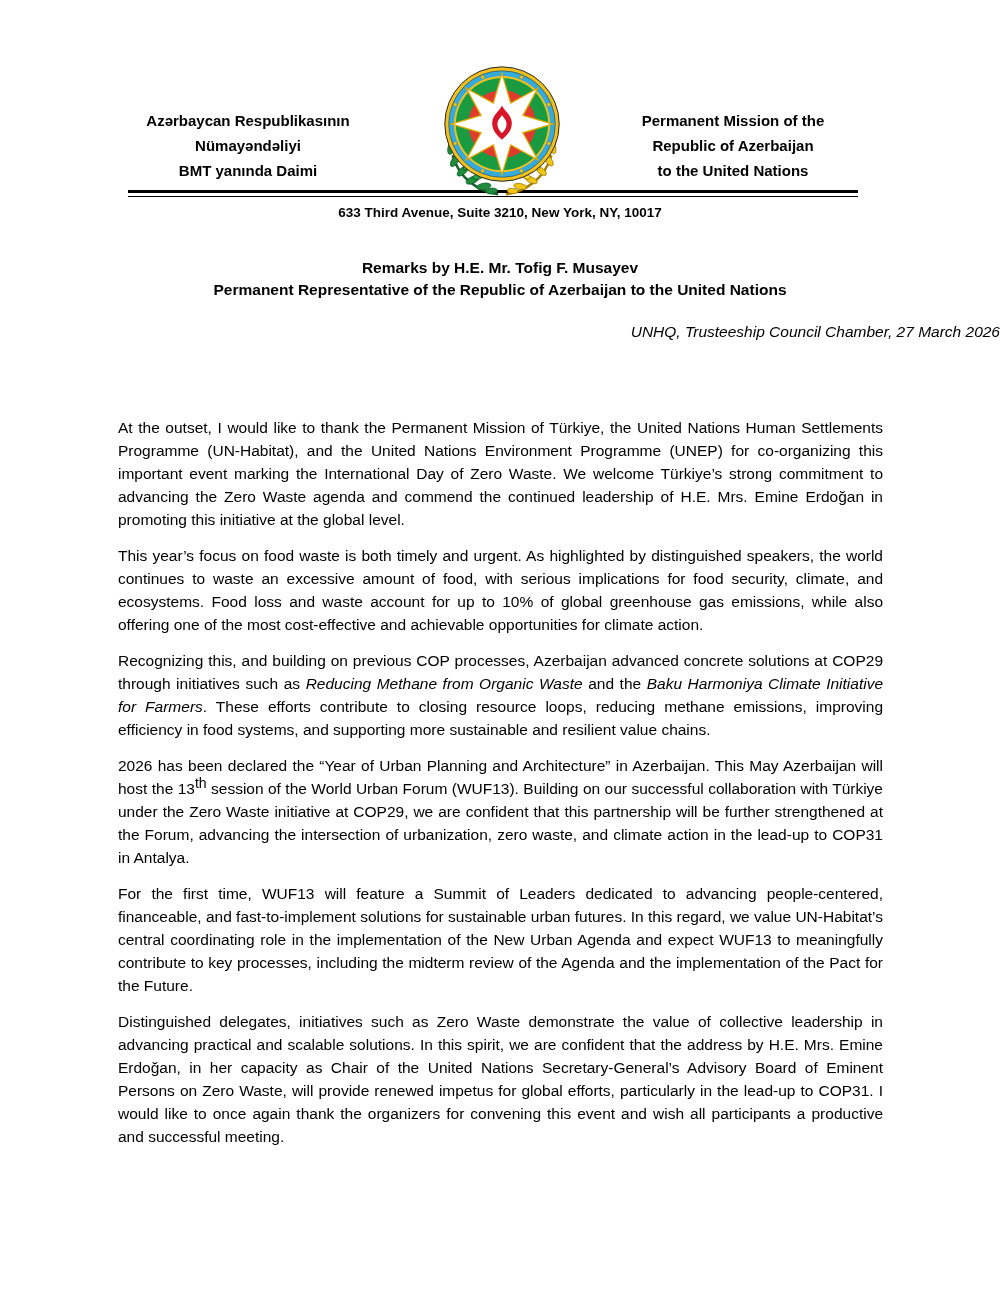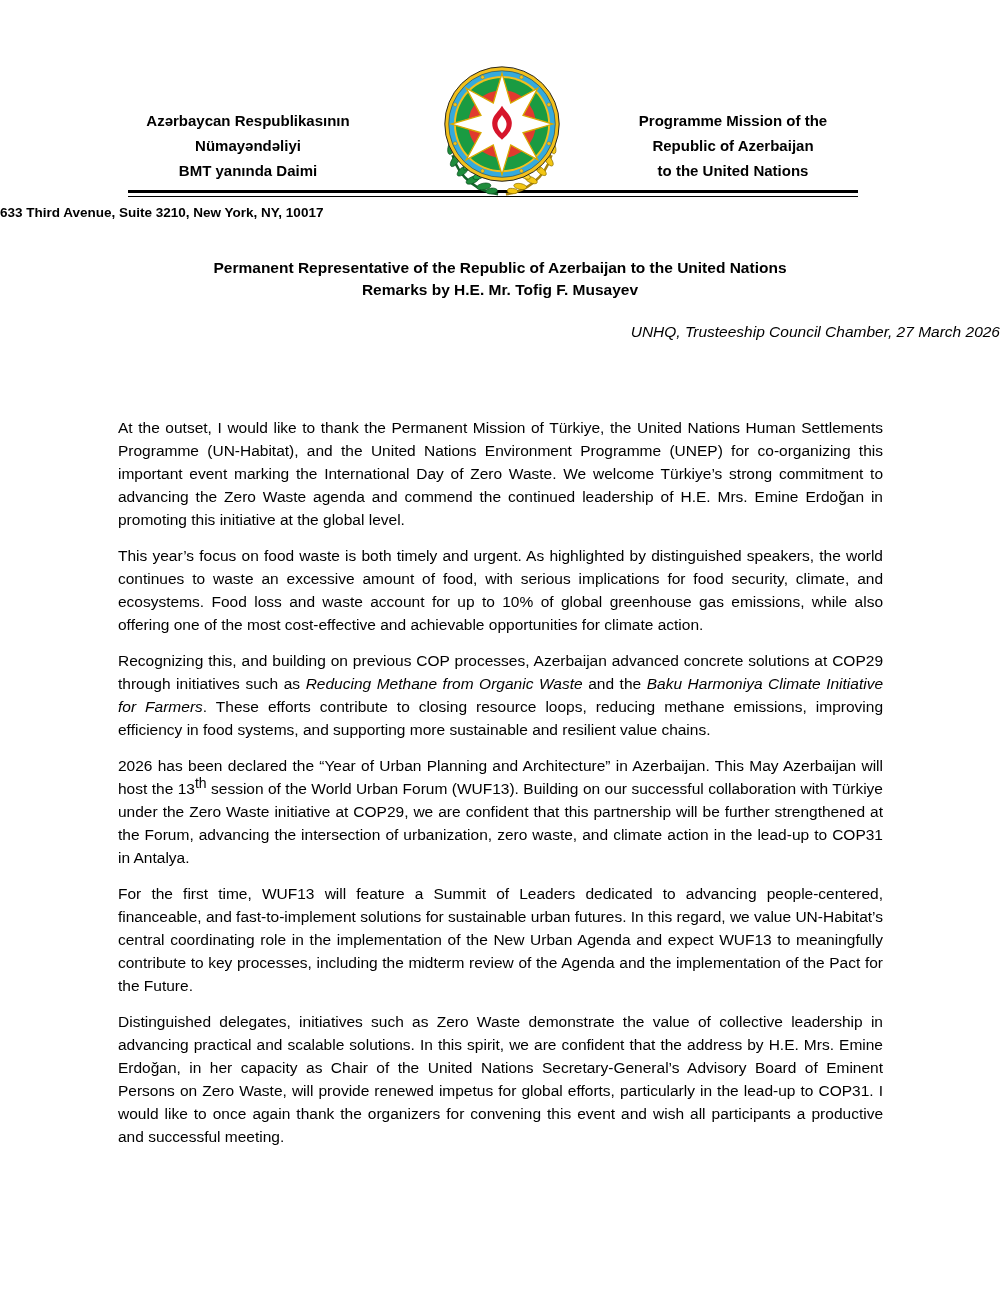--- a/index.html
+++ b/index.html
@@ -26,21 +26,21 @@
     position:absolute; top:52px; left:437px; width:130px; height:137px;
     z-index:2;
   }
   .rule {
     position:absolute; top:178px; left:128px; width:730px; height:7px;
     border-top:3px solid #000; border-bottom:1px solid #000;
     z-index:1;
   }
   .contact {
     position:absolute; top:191px; left:0; width:1000px;
-    font-weight:bold; font-size:13.5px; line-height:19px;
+    text-align:center; font-weight:bold; font-size:13.5px; line-height:19px;
   }
   .title-block {
     position:absolute; top:245px; left:0; width:1000px;
     text-align:center; font-size:15.5px;
   }
   .title-line { font-weight:bold; line-height:22px; }
   .event-line { font-weight:bold; line-height:22px; margin-top:24px; }
   .date-line  { font-style:italic; line-height:22px; margin-top:20px;text-align:right; }
   .body-text {
     position:absolute; top:404px; left:118px; width:765px;
@@ -108,34 +108,34 @@
       </g>
 
       <polygon points="100,14 113.4,59.7 155.2,36.8 132.3,78.6 178,92 132.3,105.4 155.2,147.2 113.4,124.3 100,170 86.6,124.3 44.8,147.2 67.7,105.4 22,92 67.7,78.6 44.8,36.8 86.6,59.7" fill="#ffffff" stroke="#d8a800" stroke-width="2"></polygon>
 
       <path d="M100,64 C105,73 114,78 115,89 C116,101 108,109 100,116 C92,109 84,101 85,89 C86,78 95,73 100,64 Z" fill="#d6152b"></path>
       <path d="M100,78 C103,83 107,86 107,92 C107,99 103,103 100,106 C97,103 93,99 93,92 C93,86 97,83 100,78 Z" fill="#ffffff"></path>
     </g>
   </svg>
 
   <div class="header-right">
-    <div>Programme Mission of the</div>
+    <div>Permanent Mission of the</div>
     <div>Republic of Azerbaijan</div>
     <div>to the United Nations</div>
   </div>
 
   <div class="rule"></div>
 
   <div class="contact">
     <div>633 Third Avenue, Suite 3210, New York, NY, 10017</div>
   </div>
 
   <div class="title-block">
+    <div class="title-line">Remarks by H.E. Mr. Tofig F. Musayev</div>
     <div class="title-line">Permanent Representative of the Republic of Azerbaijan to the United Nations</div>
-    <div class="title-line">Remarks by H.E. Mr. Tofig F. Musayev</div>
     <div class="date-line">UNHQ, Trusteeship Council Chamber, 27 March 2026</div>
   </div>
 
   <div class="body-text">
     <p>At the outset, I would like to thank the Permanent Mission of Türkiye, the United Nations Human Settlements Programme (UN-Habitat), and the United Nations Environment Programme (UNEP) for co-organizing this important event marking the International Day of Zero Waste. We welcome Türkiye’s strong commitment to advancing the Zero Waste agenda and commend the continued leadership of H.E. Mrs. Emine Erdoğan in promoting this initiative at the global level.</p>
     <p>This year’s focus on food waste is both timely and urgent. As highlighted by distinguished speakers, the world continues to waste an excessive amount of food, with serious implications for food security, climate, and ecosystems. Food loss and waste account for up to 10% of global greenhouse gas emissions, while also offering one of the most cost-effective and achievable opportunities for climate action.</p>
     <p><span>Recognizing this, and building on previous COP processes, Azerbaijan advanced concrete solutions at COP29 through initiatives such as </span><i>Reducing Methane from Organic Waste</i><span> and the </span><i>Baku Harmoniya Climate Initiative for Farmers</i><span>. These efforts contribute to closing resource loops, reducing methane emissions, improving efficiency in food systems, and supporting more sustainable and resilient value chains.</span></p>
     <p><span>2026 has been declared the “Year of Urban Planning and Architecture” in Azerbaijan. This May Azerbaijan will host the 13</span><sup>th</sup><span> session of the World Urban Forum (WUF13). Building on our successful collaboration with Türkiye under the Zero Waste initiative at COP29, we are confident that this partnership will be further strengthened at the Forum, advancing the intersection of urbanization, zero waste, and climate action in the lead-up to COP31 in Antalya.</span></p>
     <p>For the first time, WUF13 will feature a Summit of Leaders dedicated to advancing people-centered, financeable, and fast-to-implement solutions for sustainable urban futures. In this regard, we value UN-Habitat’s central coordinating role in the implementation of the New Urban Agenda and expect WUF13 to meaningfully contribute to key processes, including the midterm review of the Agenda and the implementation of the Pact for the Future.</p>
     <p>Distinguished delegates, initiatives such as Zero Waste demonstrate the value of collective leadership in advancing practical and scalable solutions. In this spirit, we are confident that the address by H.E. Mrs. Emine Erdoğan, in her capacity as Chair of the United Nations Secretary-General’s Advisory Board of Eminent Persons on Zero Waste, will provide renewed impetus for global efforts, particularly in the lead-up to COP31. I would like to once again thank the organizers for convening this event and wish all participants a productive and successful meeting.</p>

